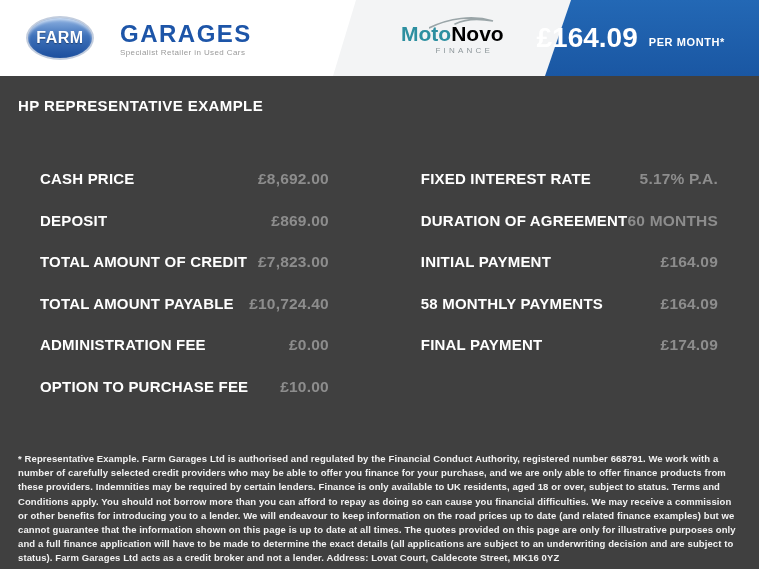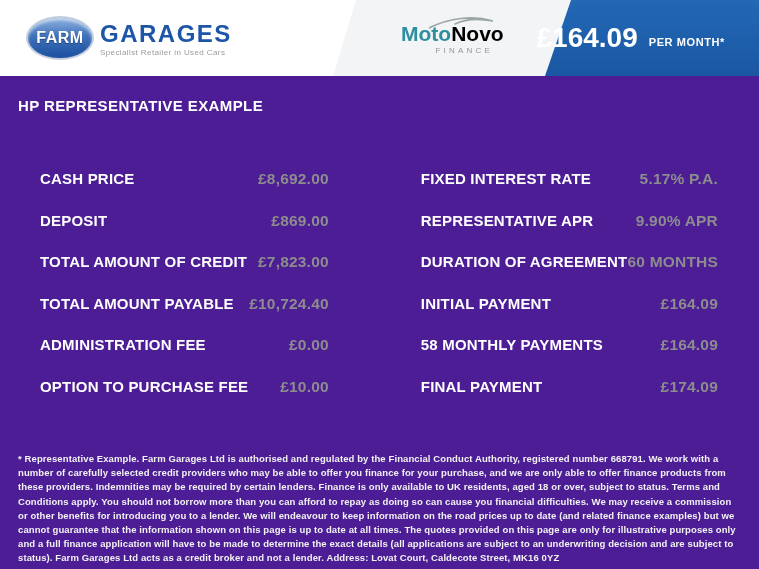--- a/index.html
+++ b/index.html
@@ -36,21 +36,21 @@
     border-radius: 50%;
     background: linear-gradient(180deg, #8fb3e2 0%, #3f72ba 45%, #1c4f9e 100%);
     border: 2px solid #c2cdde;
     box-shadow: inset 0 2px 3px rgba(255,255,255,.55);
     display: flex; align-items: center; justify-content: center;
   }
   .farm-oval span {
     color: #ffffff; font-weight: bold; font-size: 16px; letter-spacing: .5px;
     text-shadow: 0 1px 1px rgba(0,0,0,.35);
   }
-  .farm-wordmark { margin-left: 6px; padding-top: 6px; }
+  .farm-wordmark { margin-left: 26px; padding-top: 6px; }
   .farm-garages {
     color: #1d55a8; font-weight: bold; font-size: 24px; letter-spacing: 1.5px; line-height: 24px;
   }
   .farm-tagline {
     color: #9a9a9a; font-size: 8px; letter-spacing: .4px; margin-top: 2px;
   }
 
   
   .motonovo { position: absolute; left: 401px; top: 22px; width: 92px; }
   .motonovo-swoosh { position: absolute; top: -7px; right: -2px; }
@@ -63,21 +63,21 @@
 
   
   .price-wrap {
     position: absolute; right: 34px; top: 0; height: 76px;
     display: flex; align-items: center;
   }
   .price-amount { color: #ffffff; font-weight: bold; font-size: 28px; letter-spacing: 0px; }
   .price-suffix { color: #ffffff; font-weight: bold; font-size: 11px; letter-spacing: .6px; margin-left: 11px; margin-top: 8px; }
 
   
-  .main { position: relative; width: 759px; height: 493px; background: #4c1d95; }
+  .main { position: relative; width: 759px; height: 493px; background: #404040; }
   .page-title {
     position: absolute; left: 18px; top: 21px;
     color: #ffffff; font-weight: bold; font-size: 15px; letter-spacing: .4px; line-height: 18px;
   }
   .fin-table {
     position: absolute; left: 40px; top: 94px; width: 678px;
     display: flex; gap: 92px;
   }
   .fin-col { display: flex; flex-direction: column; }
   .fin-col.left { width: 310px; }
@@ -155,24 +155,20 @@
         <span class="fin-value">£10.00</span>
       </div>
     </div>
 
     <div class="fin-col right">
       <div class="fin-row">
         <span class="fin-label">FIXED INTEREST RATE</span>
         <span class="fin-value">5.17% P.A.</span>
       </div>
       <div class="fin-row">
-        <span class="fin-label">REPRESENTATIVE APR</span>
-        <span class="fin-value">9.90% APR</span>
-      </div>
-      <div class="fin-row">
         <span class="fin-label">DURATION OF AGREEMENT</span>
         <span class="fin-value">60 MONTHS</span>
       </div>
       <div class="fin-row">
         <span class="fin-label">INITIAL PAYMENT</span>
         <span class="fin-value">£164.09</span>
       </div>
       <div class="fin-row">
         <span class="fin-label">58 MONTHLY PAYMENTS</span>
         <span class="fin-value">£164.09</span>

